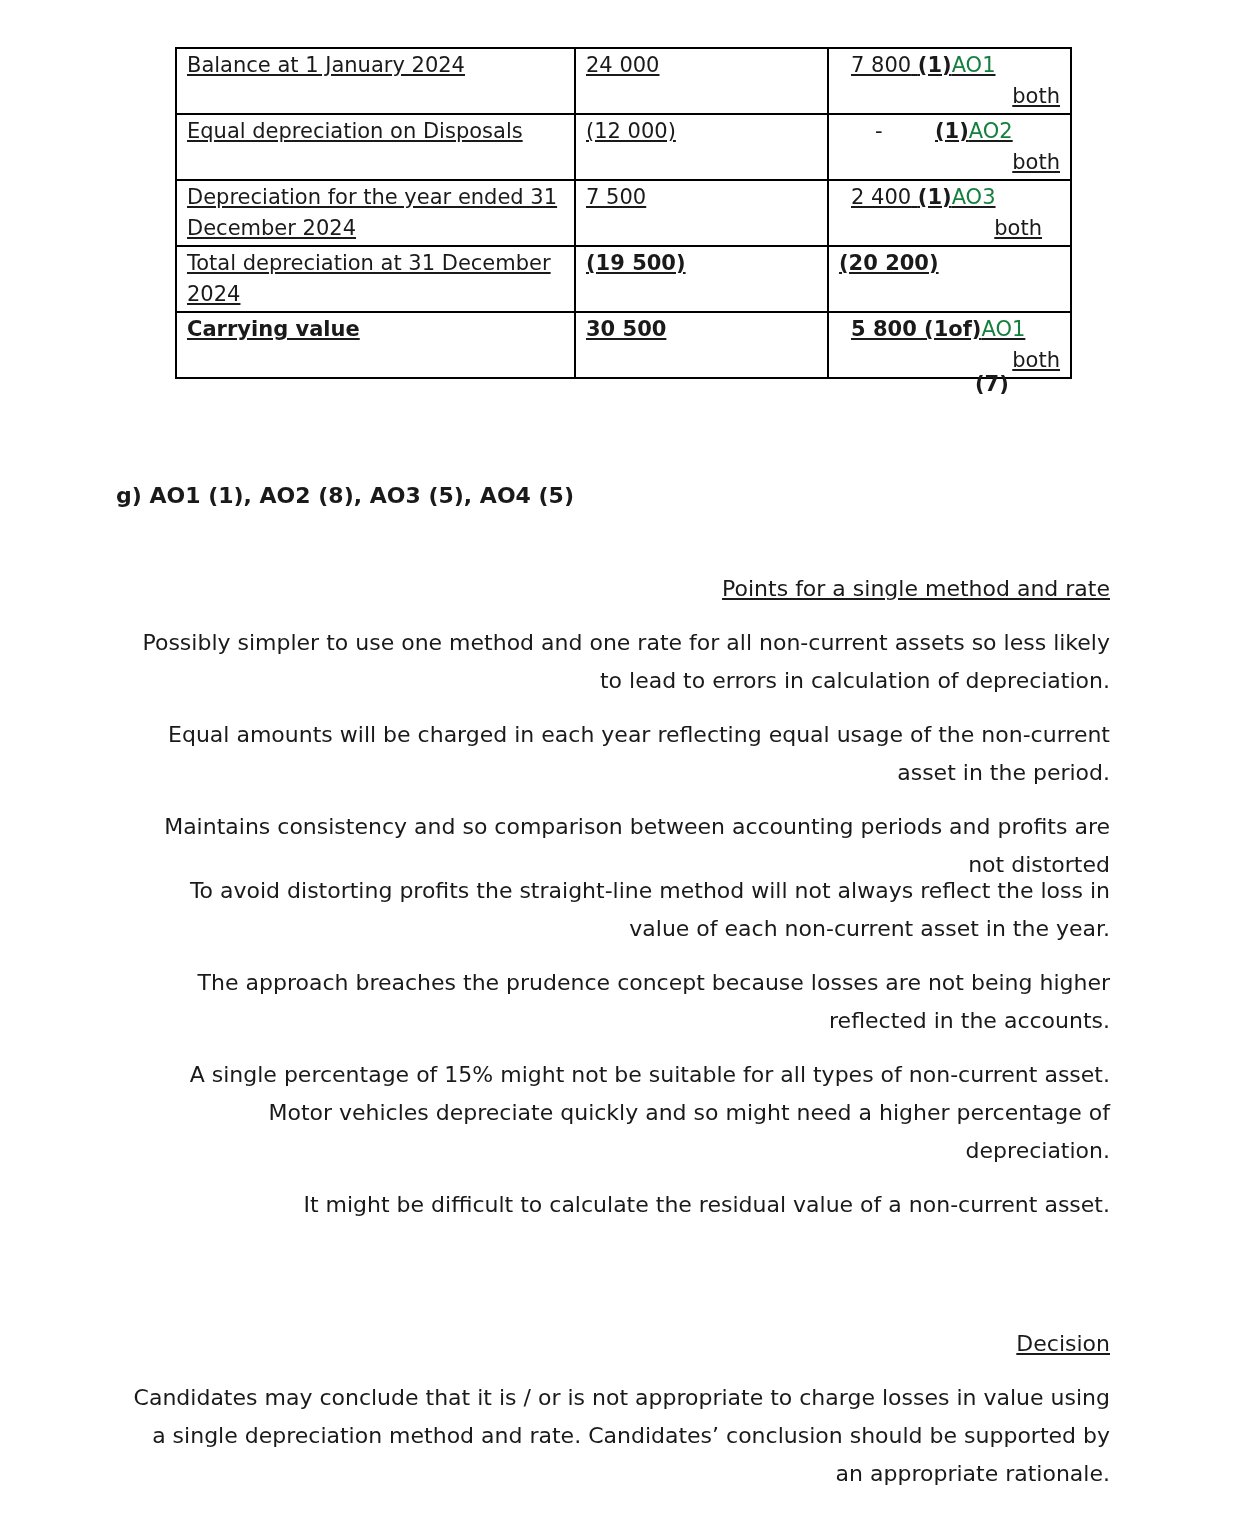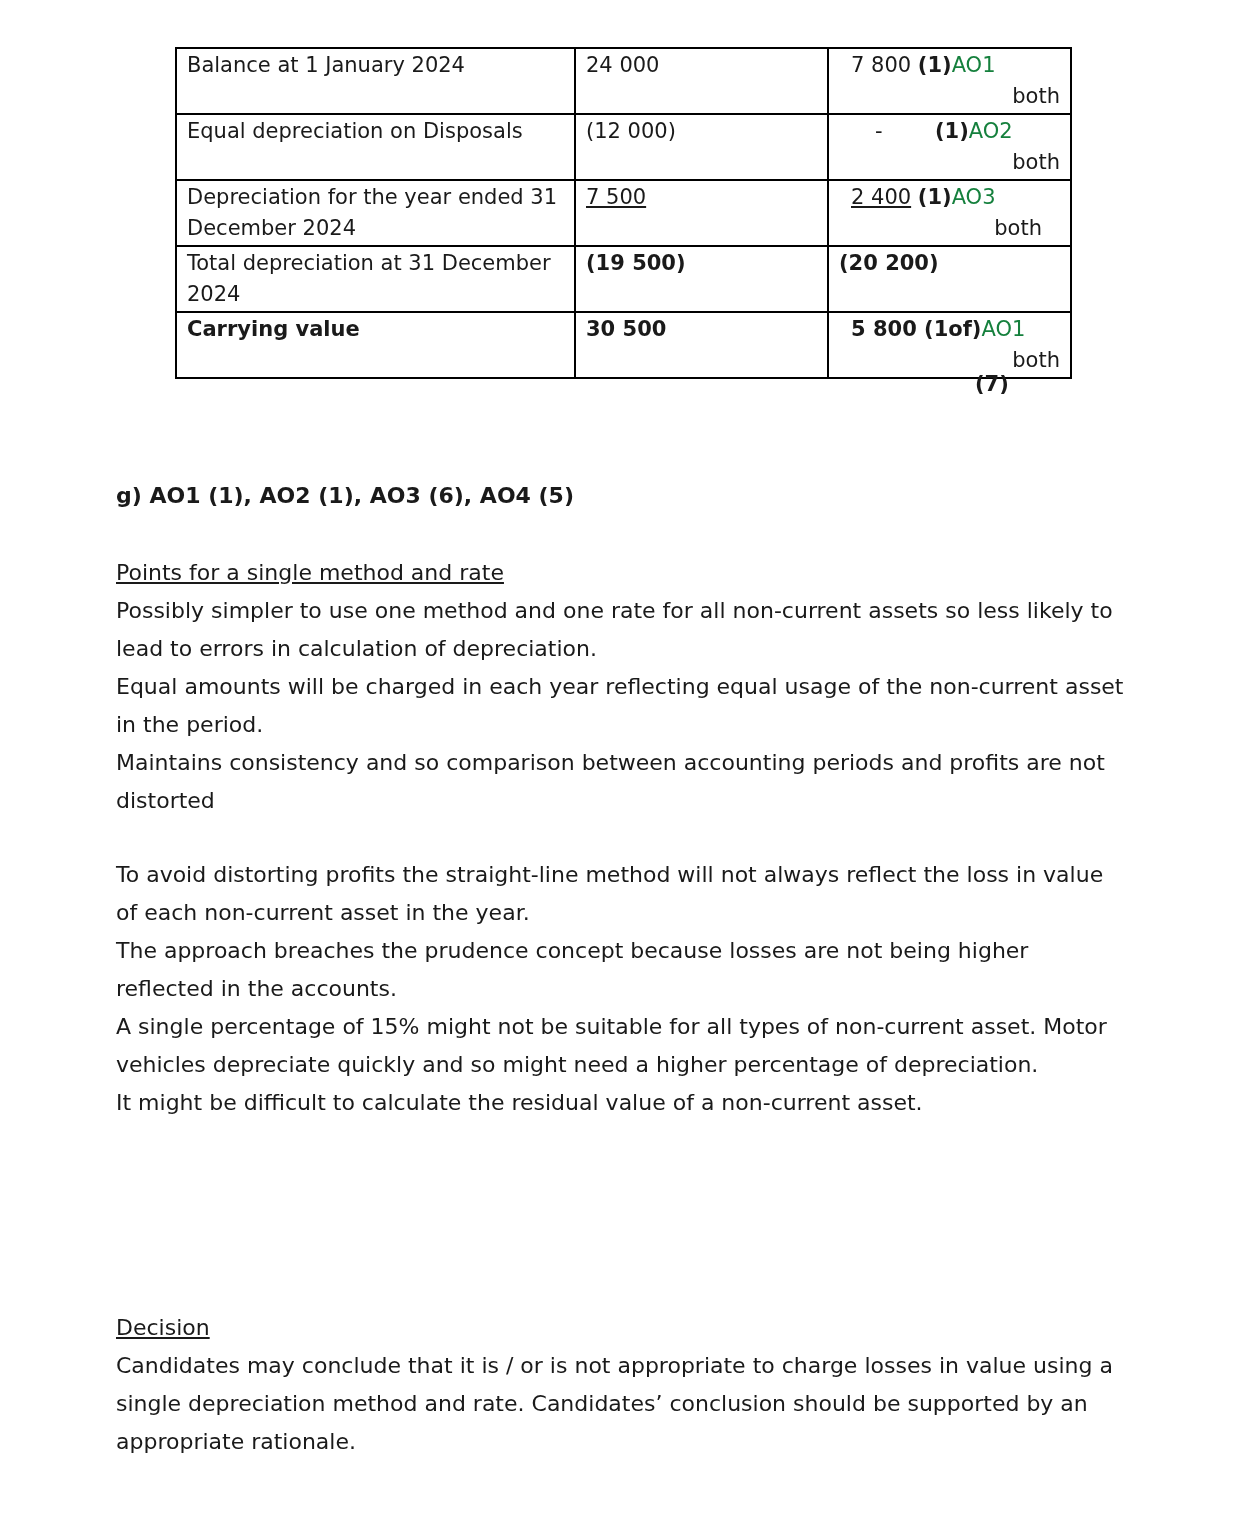--- a/index.html
+++ b/index.html
@@ -2,21 +2,21 @@
 <html><head>
 <meta charset="utf-8">
 <style>
   html, body { margin: 0; padding: 0; background: #ffffff; }
   body {
     width: 1244px; height: 1522px; position: relative; overflow: hidden;
     font-family: "DejaVu Sans", sans-serif; color: #1a1a1a;
   }
   .tbl {
     position: absolute; left: 175px; top: 47px;
-    border-collapse: collapse; font-size: 21px; line-height: 31px;
+    border-collapse: collapse; font-size: 21px; line-height: 31px; text-decoration: underline;
   }
   .tbl td {
     border: 2px solid #000; vertical-align: top; padding: 1px 10px 1px 10px;
   }
   .c1 { width: 377px; }
   .c2 { width: 231px; }
   .c3 { width: 221px; }
   .r1 td, .r2 td, .r5 td { height: 60px; }
   .r3 td { height: 58px; }
   .r4 td { height: 60px; }
@@ -29,21 +29,21 @@
   .marks7 {
     position: absolute; left: 975px; top: 372px; font-size: 21px; font-weight: bold;
   }
   .heading-g {
     position: absolute; left: 116px; top: 483px; font-size: 22px; font-weight: bold;
   }
   .section {
     position: absolute; left: 116px; width: 1010px; font-size: 22px; line-height: 38px;
   }
   .section .title { text-decoration: underline; }
-  .section p { margin: 0; }
+  .section p { margin: 16px; text-align: right; }
 </style>
 </head>
 <body>
 
 <table class="tbl">
   <tbody>
       <tr class="r1">
     <td class="c1">Balance at 1 January 2024</td>
     <td class="c2">24 000</td>
     <td class="c3">
@@ -88,21 +88,21 @@
         <span class="b">5 800 (1of)</span><span class="red">AO1</span>
       </div>
       <div class="both">both</div>
     </td>
   </tr>
 </tbody>
   </table>
 
 <div class="marks7">(7)</div>
 
-<div class="heading-g">g) AO1 (1), AO2 (1), AO3 (6), AO4 (5)</div>
+<div class="heading-g">g) AO1 (1), AO2 (8), AO3 (5), AO4 (5)</div>
 
 <div class="section" style="top:554px">
   <p class="title">Points for a single method and rate</p>
   <p>Possibly simpler to use one method and one rate for all non-current assets so less likely to lead to errors in calculation of depreciation.</p>
   <p>Equal amounts will be charged in each year reflecting equal usage of the non-current asset in the period.</p>
   <p>Maintains consistency and so comparison between accounting periods and profits are not distorted</p>
 </div>
 
 <div class="section" style="top:856px">
   <p>To avoid distorting profits the straight-line method will not always reflect the loss in value of each non-current asset in the year.</p>

